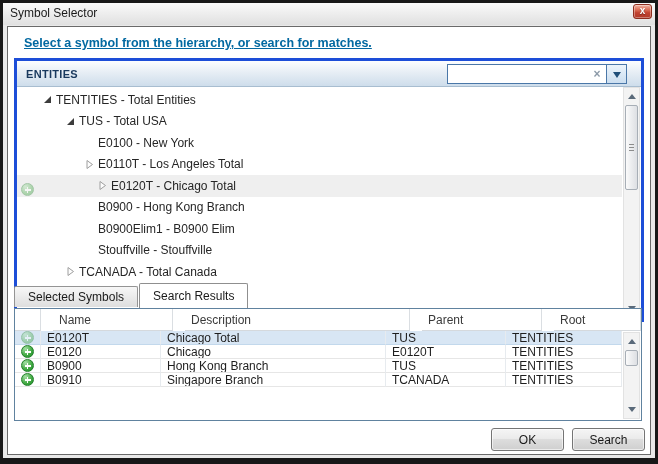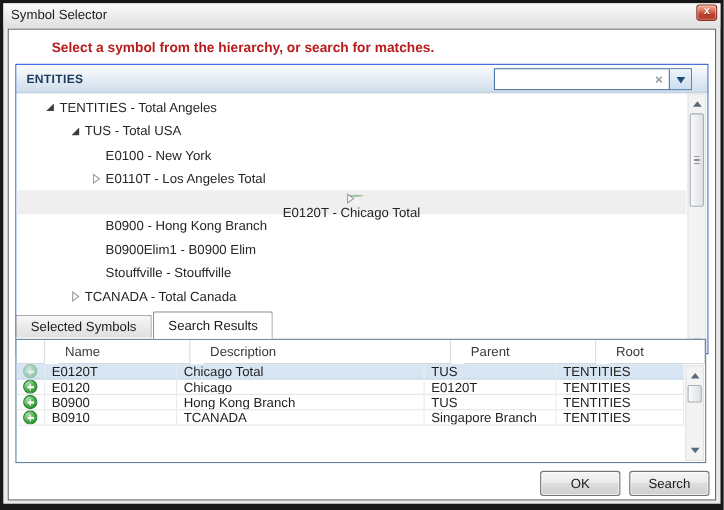--- a/index.html
+++ b/index.html
@@ -16,25 +16,25 @@
   .close-btn { position:absolute; right:3px; top:1px; width:19px; height:15px;
                border:1px solid #8E2E1E; border-radius:3px;
                background:linear-gradient(#F2B3A3,#D96A52 40%,#C14230 60%,#B23A28);
                box-shadow:inset 0 0 0 1px rgba(255,255,255,.35); cursor:pointer; }
   .close-btn span { display:block; text-align:center; line-height:12px; font-size:10px;
                     font-weight:bold; color:#fff; text-shadow:0 1px 1px rgba(0,0,0,.4); }
 
   
   .content { position:absolute; left:4px; top:23px; width:644px; height:429px;
              background:#FFFFFF; border:1px solid #6A6A6A; }
-  .instruction { position:absolute; left:39px; top:9px; font-size:12.5px; font-weight:bold; color:#b91c1c; }
+  .instruction { position:absolute; left:16px; top:9px; font-size:12.5px; font-weight:bold; color:#0369a1;text-decoration:underline; }
 
   
   .entities-panel { position:absolute; left:6px; top:31px; width:630px; height:264px;
-                    border:1px solid #1d4ed8; background:#fff; }
+                    border:3px solid #1d4ed8; background:#fff; }
   .panel-header { position:absolute; left:0; top:0; right:0; height:26px;
                   background:linear-gradient(#FDFEFF,#E7EEF5 45%,#CEDDEB);
                   border-bottom:1px solid #A8BDD0; }
   .panel-title { position:absolute; left:9px; top:7px; font-size:11px; font-weight:bold;
                  color:#19395E; letter-spacing:.3px; }
   .search-box { position:absolute; right:14px; top:3px; width:180px; height:20px;
                 display:flex; border:1px solid #4A77A8; background:#fff; }
   .search-box input { flex:1; border:none; outline:none; padding:0 4px; font-size:12px;
                       font-family:inherit; color:#1A1A1A; min-width:0;margin-top:31px; }
   .clear-x { width:18px; display:flex; align-items:center; justify-content:center;
@@ -42,21 +42,21 @@
   .dd-btn { width:20px; border-left:1px solid #4A77A8;
             background:linear-gradient(#ECF4FB,#CBDEF0); display:flex; align-items:center;
             justify-content:center; cursor:pointer; }
   .tri-down { width:0; height:0; border:4px solid transparent; border-top:6px solid #1F4E79; margin-top:5px; }
 
   
   .tree { position:absolute; left:0; top:26px; right:0; bottom:0; background:#fff; overflow:hidden; }
   .tree-rows { position:absolute; left:0; top:2px; right:19px; }
   .tree-row { position:relative; height:21.5px; display:flex; align-items:center;
               font-size:12px; color:#262626; cursor:default; }
-  .tree-row.hl { background:#EFEFEF;flex-direction:column; }
+  .tree-row.hl { background:#EFEFEF; }
   .tree-row .indent { display:inline-block; }
   .lvl1 .indent { width:24px; } .lvl2 .indent { width:47px; } .lvl3 .indent { width:66px; }
   .expander { width:12px; height:12px; display:inline-flex; align-items:center;
               justify-content:center; margin-right:3px; }
   .exp-open { width:0; height:0; border-left:7px solid transparent; border-bottom:7px solid #3C3C3C; }
   .tree-label { white-space:nowrap; }
   .tree-add { position:absolute; left:4px; top:4px; }
 
   
   .plus { display:inline-block; width:13px; height:13px; border-radius:50%;
@@ -147,21 +147,21 @@
         </div>
       </div>
 
       <div class="tree">
         <div class="tree-rows" id="tree-rows">
             <div class="tree-row lvl1">
               <span class="indent"></span>
               <span class="expander">
                 <i class="exp-open"></i>
               </span>
-              <span class="tree-label">TENTITIES - Total Angeles</span>
+              <span class="tree-label">TENTITIES - Total Entities</span>
             </div>
             <div class="tree-row lvl2">
               <span class="indent"></span>
               <span class="expander">
                 <i class="exp-open"></i>
               </span>
               <span class="tree-label">TUS - Total USA</span>
             </div>
             <div class="tree-row lvl3">
               <span class="indent"></span>
@@ -268,22 +268,22 @@
             <div class="cell">B0900</div>
             <div class="cell">Hong Kong Branch</div>
             <div class="cell">TUS</div>
             <div class="cell">TENTITIES</div>
           </div>
           <div class="grid-row trow">
             <div class="cell icon">
               <span class="plus"></span>
             </div>
             <div class="cell">B0910</div>
+            <div class="cell">Singapore Branch</div>
             <div class="cell">TCANADA</div>
-            <div class="cell">Singapore Branch</div>
             <div class="cell">TENTITIES</div>
           </div>
         </div>
       <div class="sb sb-table">
         <div class="sb-btn top">
             <i class="arr up"></i>
           </div>
         <div class="sb-thumb thumb-table"></div>
         <div class="sb-btn bottom">
             <i class="arr down"></i>

